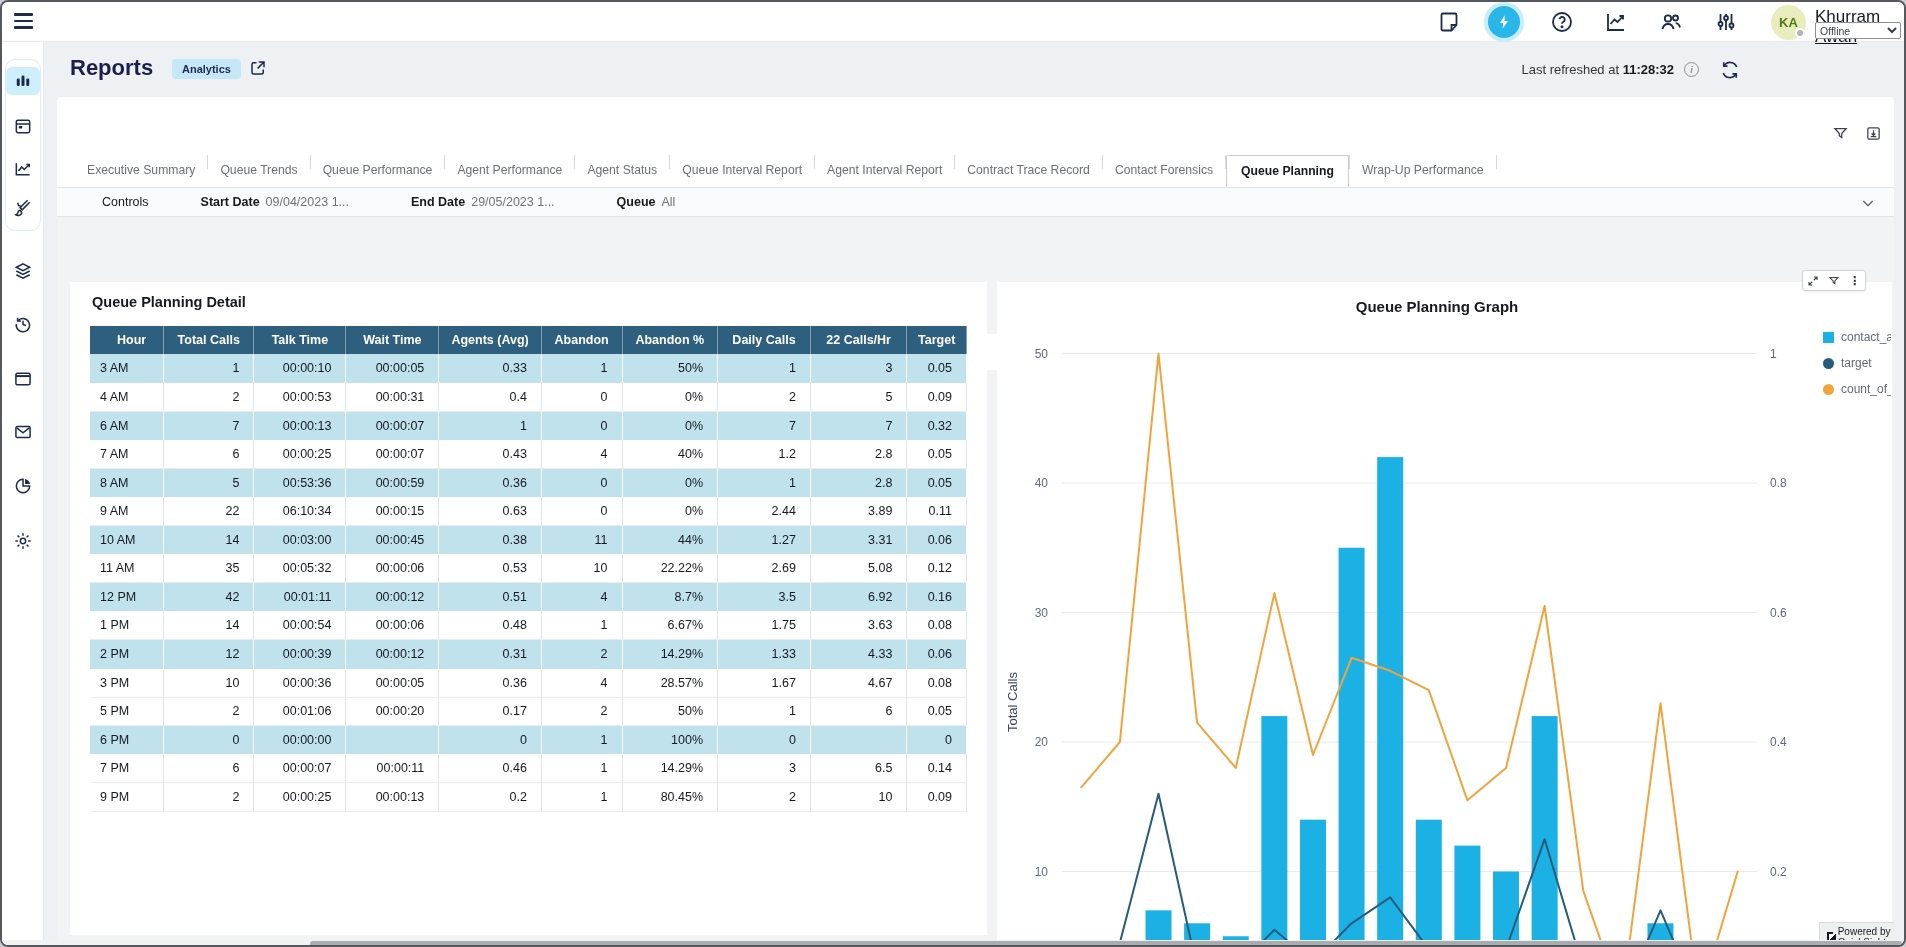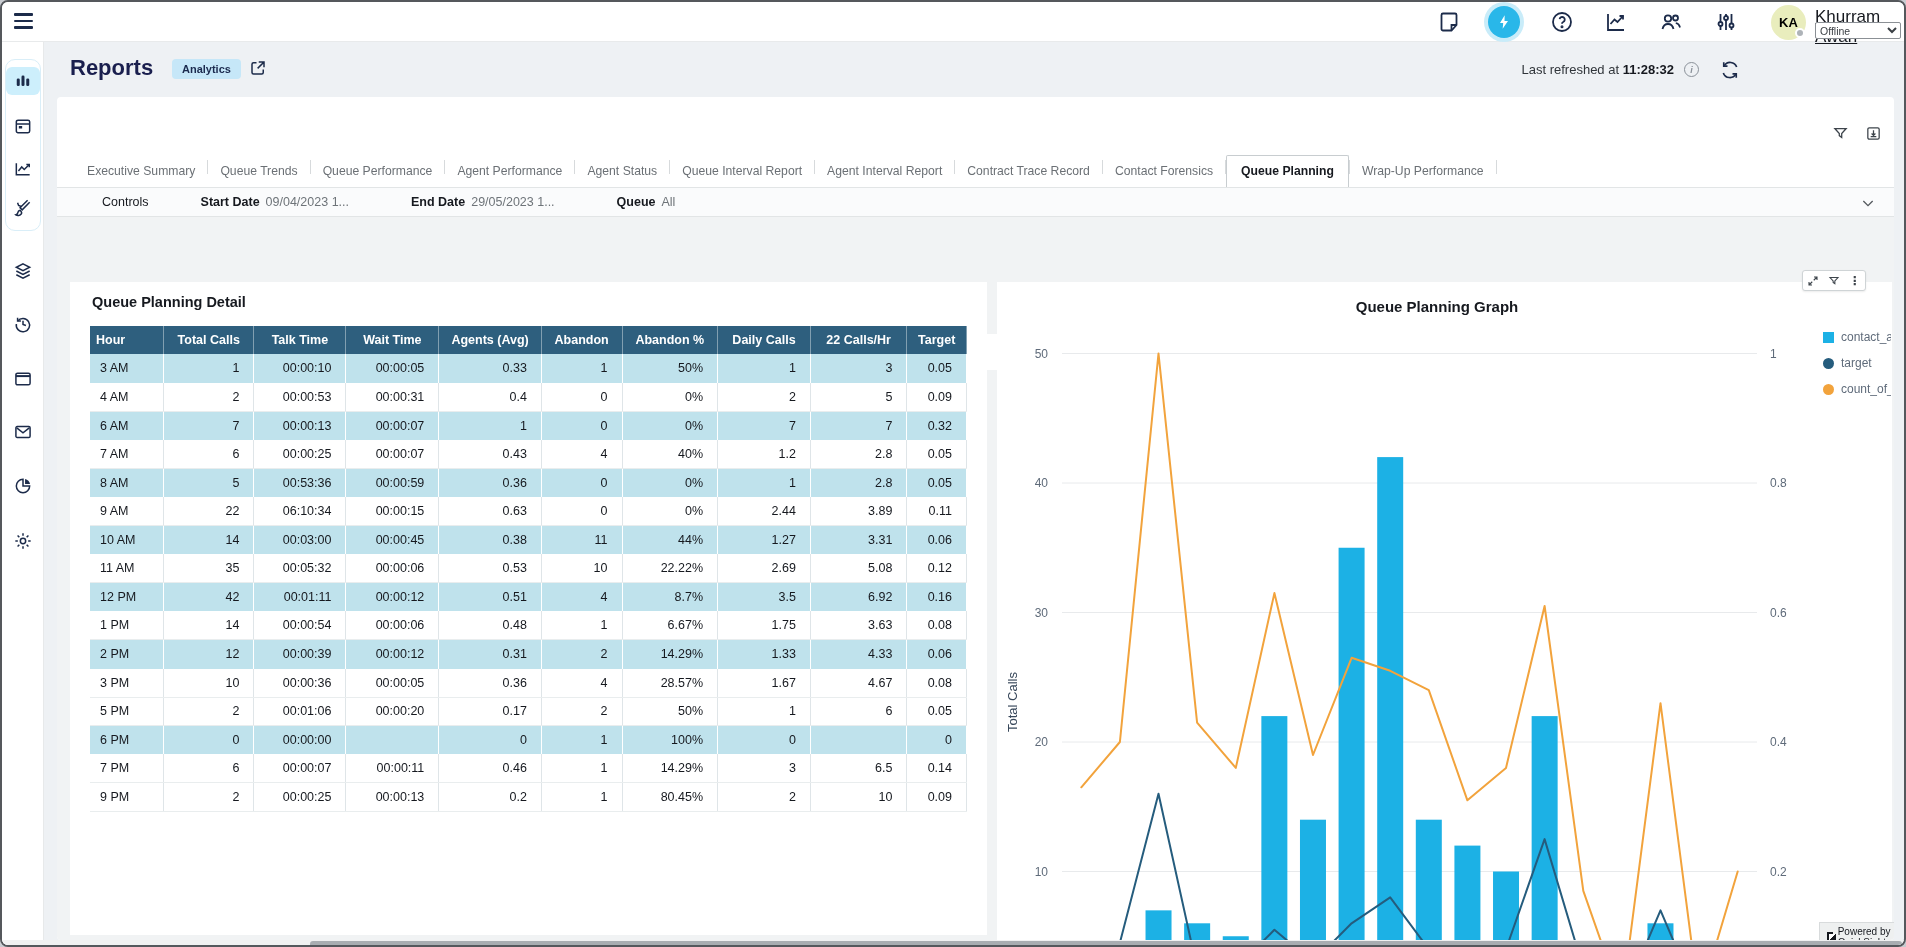--- a/index.html
+++ b/index.html
@@ -5,21 +5,21 @@
   html,body{margin:0;padding:0;background:#c9ccd1;font-family:"Liberation Sans","DejaVu Sans",sans-serif;}
   *{box-sizing:border-box;}
   #window{position:relative;width:1906px;height:947px;background:#eef1f4;border:2px solid #55585c;border-radius:8px;overflow:hidden;}
   
   #topbar{position:absolute;left:0;top:0;width:100%;height:40px;background:#fff;border-bottom:1px solid #e8eaeb;z-index:30;}
   .burger{position:absolute;left:12px;top:11px;width:19px;height:17px;cursor:pointer;}
   .burger span{display:block;height:2.5px;background:#1c2b4a;margin-bottom:4px;border-radius:1px;}
   .tb-ic{position:absolute;top:8px;width:24px;height:24px;color:#1c2b4a;cursor:pointer;}
   .tb-ic svg{width:100%;height:100%;}
   .bolt-wrap{position:absolute;top:4px;width:32px;height:32px;border-radius:50%;background:#29b7e9;box-shadow:0 0 0 4px #c9ecf9;display:flex;align-items:center;justify-content:center;cursor:pointer;}
-  .avatar{position:absolute;left:1769px;top:3px;width:35px;height:35px;border-radius:50%;background:#e9edbd;color:#000000;font-weight:bold;font-size:13px;display:flex;align-items:center;justify-content:center;cursor:pointer;}
+  .avatar{position:absolute;left:1769px;top:3px;width:35px;height:35px;border-radius:50%;background:#e9edbd;color:#4d7c0f;font-weight:bold;font-size:13px;display:flex;align-items:center;justify-content:center;cursor:pointer;}
   .status-dot{position:absolute;left:1793px;top:26px;width:10px;height:10px;border-radius:50%;background:#aeb3b8;border:2px solid #fff;}
   .user-name{position:absolute;left:1813px;top:5px;width:90px;font-size:17px;color:#16191f;text-decoration:underline;}
   .status-select{position:absolute;left:1813px;top:20px;width:86px;height:17px;font-size:10.5px;color:#3a3f44;border:1px solid #8b9095;border-radius:2px;background:#fff;}
   
   #sidebar{position:absolute;left:0;top:40px;width:42px;height:907px;background:#fff;border-right:1px solid #e7e9ea;z-index:20;}
   .side-group{position:absolute;left:3px;top:17px;width:36px;height:172px;border:1px solid #d9eef8;border-radius:10px;}
   .side-ic{position:absolute;left:0;width:42px;height:28px;display:flex;align-items:center;justify-content:center;color:#1c2b4a;cursor:pointer;}
   .side-ic svg{width:20px;height:20px;}
   .side-ic.active{left:4px;width:34px;background:#cdeffc;border-radius:6px;}
   
@@ -28,21 +28,21 @@
   .analytics-badge{position:absolute;left:128px;top:17px;background:#c6e7f8;color:#1b2a4e;font-size:11px;font-weight:bold;padding:4px 10px;border-radius:4px;cursor:pointer;}
   .ext-link{position:absolute;left:205px;top:17px;width:18px;height:18px;color:#1c2b4a;cursor:pointer;}
   .refresh-txt{position:absolute;right:230px;top:20px;font-size:13px;color:#30353a;white-space:nowrap;}
   .refresh-txt b{font-weight:bold;color:#16191f;}
   .info-ic{position:absolute;right:205px;top:20px;width:15px;height:15px;border:1.4px solid #8a9199;color:#8a9199;border-radius:50%;font-size:9px;font-style:italic;font-weight:bold;display:flex;align-items:center;justify-content:center;cursor:pointer;}
   .refresh-ic{position:absolute;right:164px;top:18px;width:20px;height:20px;color:#1c2b4a;cursor:pointer;}
   
   #dash{position:absolute;left:55px;top:95px;width:1837px;height:843px;background:#fff;border-radius:4px;overflow:hidden;}
   .dash-tools{position:absolute;right:12px;top:28px;display:flex;gap:16px;color:#3d444b;z-index:5;}
   .dash-tools svg{width:17px;height:17px;cursor:pointer;}
-  #tabs{position:absolute;left:18px;top:58px;right:40px;height:32px;display:flex;align-items:center;font-size:12.2px;color:#6b7075;}
+  #tabs{position:absolute;left:18px;top:58px;right:40px;height:32px;display:flex;align-items:flex-start;font-size:12.2px;color:#6b7075;}
   .tab{padding:8px 12px 9px;cursor:pointer;white-space:nowrap;}
   .tab.active{color:#16191f;font-weight:bold;background:#fff;border:1px solid #c8cdd0;border-bottom:none;border-radius:2px 2px 0 0;margin-bottom:-1px;padding:8px 14px 10px;}
   .tab-sep{width:1px;height:14px;background:#d7dadc;margin-bottom:9px;}
   #controls-bar{position:absolute;left:0;top:90px;width:100%;height:30px;background:#fafbfc;border-top:1px solid #e2e5e6;border-bottom:1px solid #e2e5e6;display:flex;align-items:center;font-size:12.5px;color:#16191f;}
   #controls-bar .c-label{margin-left:45px;margin-right:52px;}
   .filter-item{margin-right:62px;cursor:pointer;white-space:nowrap;}
   .filter-item b{font-weight:bold;margin-right:6px;}
   .filter-item .f-val{color:#6e7479;}
   .controls-chevron{position:absolute;right:18px;top:7px;width:16px;height:16px;color:#54595e;cursor:pointer;}
   
@@ -50,21 +50,21 @@
   .dots{position:absolute;height:2px;background-image:repeating-linear-gradient(90deg,#93a0a8 0 3px,transparent 3px 16px);}
   #sheet-title-strip{position:absolute;left:13px;top:117px;width:1822px;height:36px;background:#fff;}
   #sheet-title-strip h1{margin:0;position:absolute;left:16px;top:6px;font-size:19px;font-weight:bold;color:#16191f;}
   .spinner{position:absolute;right:12px;top:3px;width:24px;height:30px;background:#f0f1f1;border:1px solid #d0d5d5;border-radius:3px;display:flex;flex-direction:column;align-items:center;justify-content:center;color:#6a7075;font-size:7px;line-height:8px;}
   .spinner span{cursor:pointer;padding:2px 6px;}
   
   #table-panel{position:absolute;left:13px;top:185px;width:917px;height:653px;background:#fff;}
   #table-panel .v-title{position:absolute;left:22px;top:12px;font-size:14.5px;font-weight:bold;color:#16191f;}
   #queue-table{position:absolute;left:20px;top:44px;width:877px;border-collapse:collapse;table-layout:fixed;font-size:12.5px;color:#16191f;}
   #queue-table th{background:#2e5f7e;color:#fff;font-weight:bold;height:28px;text-align:center;border-right:1px solid rgba(255,255,255,.4);cursor:pointer;}
-  #queue-table th:first-child{text-align:left;padding-left:6px;}
+  #queue-table th:first-child{text-align:left;padding-left:27px;}
   #queue-table td{height:28.6px;text-align:right;padding-right:14px;border-right:1px solid #dfe5e8;border-bottom:1px solid #e9edee;}
   #queue-table td:first-child{text-align:left;padding-left:10px;}
   #queue-table tr.alt td{background:#bfe2ec;border-right:1px solid #fff;border-bottom:none;}
   
   #chart-panel{position:absolute;left:940px;top:185px;width:895px;height:730px;background:#fff;}
   .chart-toolbar{position:absolute;right:26px;top:-12px;width:64px;height:21px;background:#fff;border:1px solid #cfd4d6;border-radius:3px;display:flex;align-items:center;justify-content:space-around;color:#3d444b;box-shadow:0 1px 2px rgba(0,0,0,.08);z-index:6;}
   .chart-toolbar svg{width:12px;height:12px;cursor:pointer;}
   .chart-toolbar .kebab{font-size:12px;font-weight:bold;cursor:pointer;line-height:12px;}
   .chart-title{position:absolute;left:0;top:16px;width:880px;text-align:center;font-size:15px;font-weight:bold;color:#16191f;}
   .ylabel{position:absolute;left:-42px;top:410px;width:120px;height:20px;text-align:center;font-size:13px;color:#37475a;transform:rotate(-90deg);}

